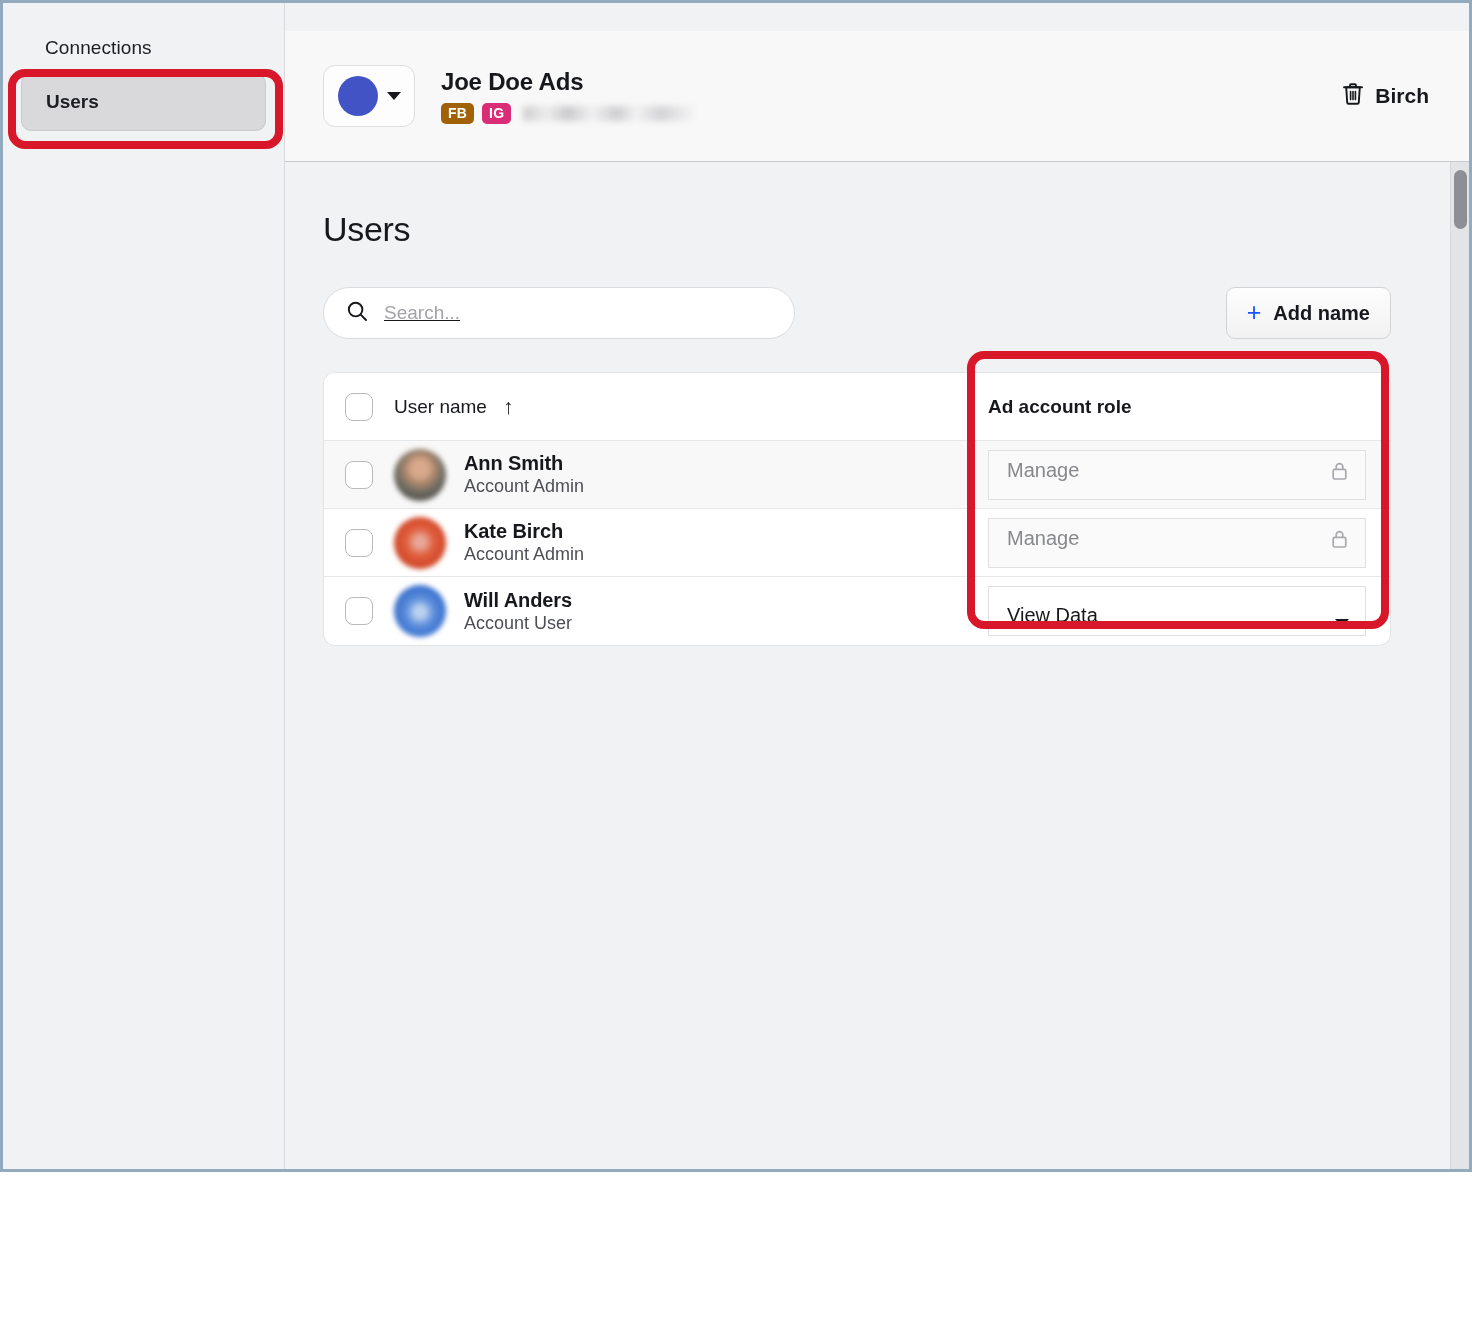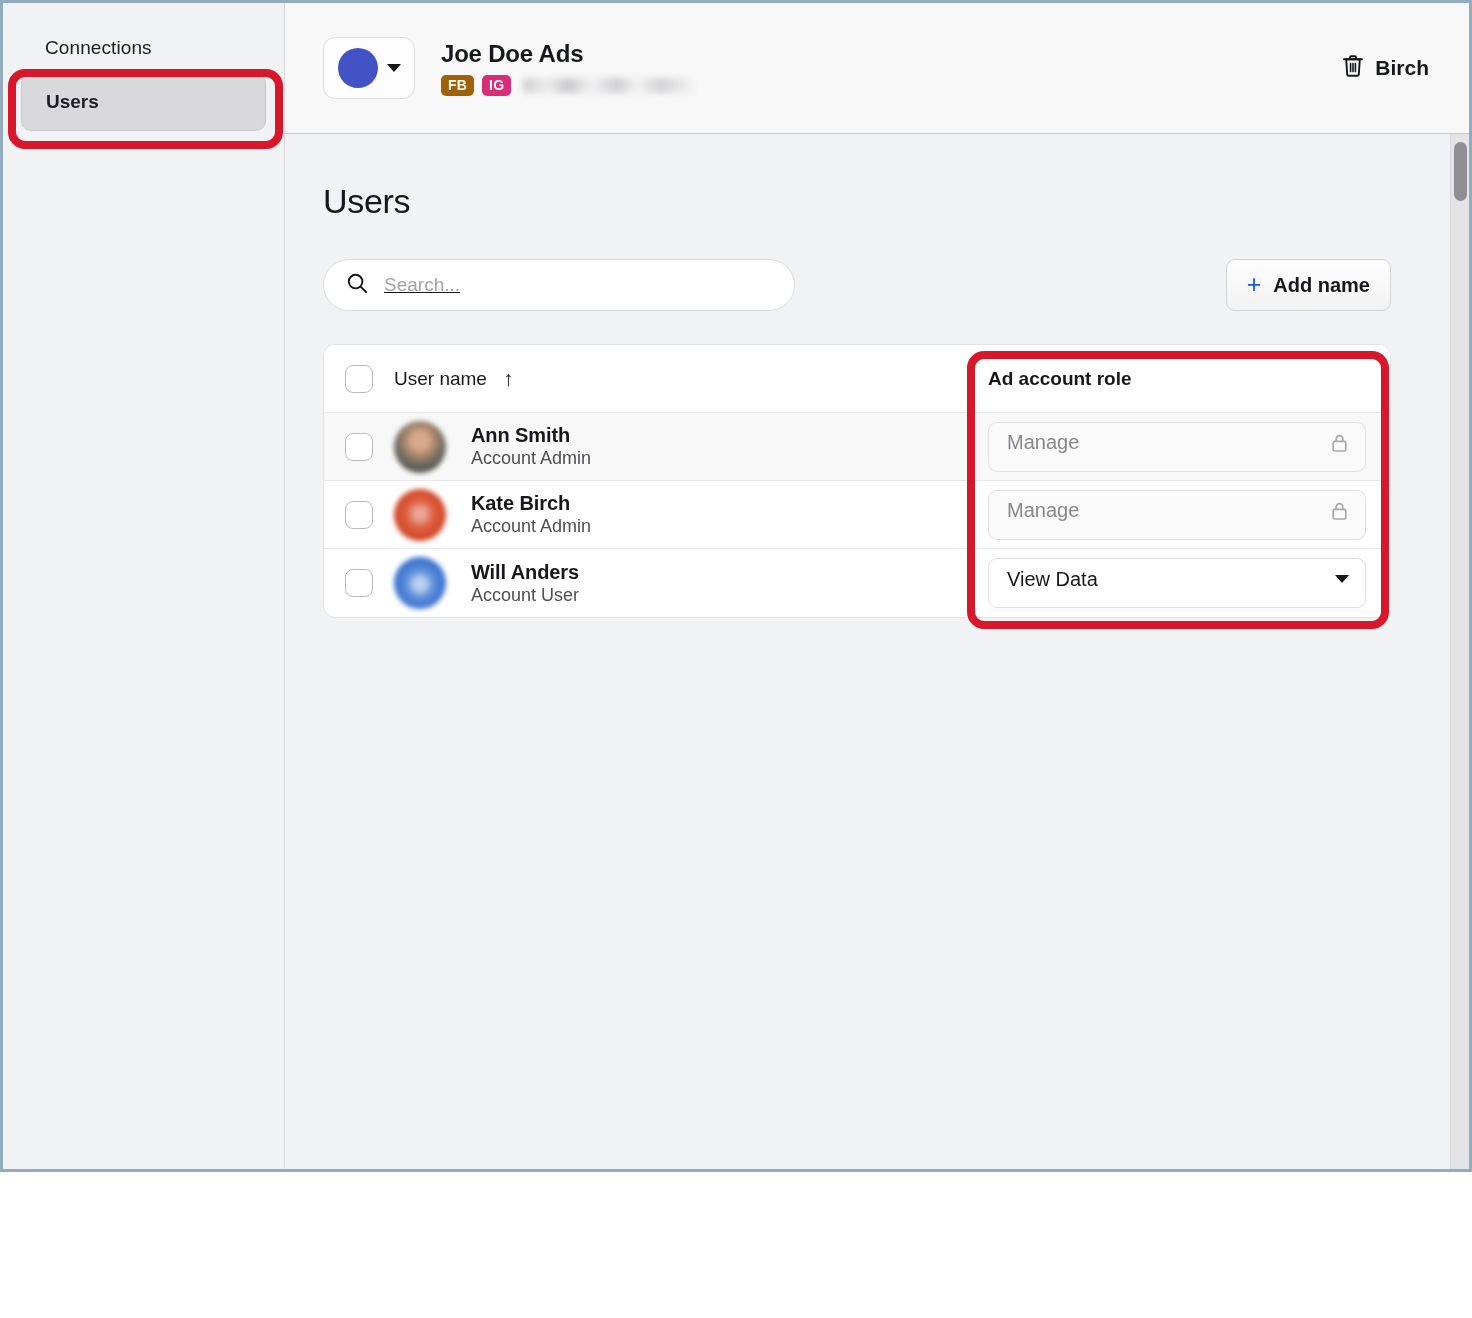--- a/index.html
+++ b/index.html
@@ -65,20 +65,21 @@
 
   
   .acct-header {
     height: 131px;
     flex: 0 0 131px;
     background: #f8f8f8;
     border-bottom: 1px solid #c9cace;
     display: flex;
     align-items: center;
     padding: 0 36px 0 38px;
+    margin-top: 28px;
   }
   .avatar-picker {
     width: 92px;
     height: 62px;
     border: 1px solid #dcdde0;
     border-radius: 12px;
     background: #fdfdfd;
     display: flex;
     align-items: center;
     justify-content: center;
@@ -261,38 +262,38 @@
   .sort-arrow { font-size: 21px; color: #17181c; line-height: 1; }
   .u-avatar {
     width: 52px; height: 52px;
     border-radius: 50%;
     flex: 0 0 52px;
     filter: blur(2.6px);
   }
   .u-avatar.a1 { background: radial-gradient(circle at 50% 38%, #d9a98b 0 20%, #b08a6e 34%, #6d6a62 58%, #4f4d48 80%, #6b6d6a 100%); }
   .u-avatar.a2 { background: radial-gradient(circle at 50% 48%, #e8a79a 0 14%, #e0603f 36%, #d44b2c 62%, #bc3f22 85%, #ca5334 100%); }
   .u-avatar.a3 { background: radial-gradient(circle at 50% 52%, #bcd2f0 0 14%, #5f8fdc 36%, #3f76d1 62%, #3164bd 86%, #4a7ad4 100%); }
-  .u-text { display: flex; flex-direction: column; gap: 1px; min-width: 0; margin-left: 7px; }
+  .u-text { display: flex; flex-direction: column; gap: 1px; min-width: 0; }
   .u-name { font-size: 20px; font-weight: 700; color: #17181c; letter-spacing: -0.1px; }
   .u-role { font-size: 18px; color: #4d4f54; }
   .role-cell { width: 420px; flex: 0 0 420px; padding: 0 24px 0 18px; display: flex; align-items: center; }
   .role-head { font-size: 19px; font-weight: 700; color: #17181c; }
 
   .role-field {
     width: 100%;
     height: 50px;
     border: 1px solid #dfe0e2;
-    border-radius: 9px;
+    border-radius: 0;
     display: flex;
     align-items: center;
     padding: 0 16px 8px 18px;
     font-size: 20px;
   }
   .role-field.locked { background: #fafafa; color: #87888c; cursor: default; }
-  .role-field.select { background: #fff; color: #17181c; cursor: pointer; }
+  .role-field.select { background: #fff; color: #17181c; cursor: pointer; align-items: flex-end; }
   .role-field .val { flex: 1 1 auto; }
   .lock-icon { color: #a8a9ad; display: flex; align-items: center; }
   .sel-caret {
     width: 0; height: 0;
     border-left: 7px solid transparent;
     border-right: 7px solid transparent;
     border-top: 8px solid #17181c;
   }
 
   

